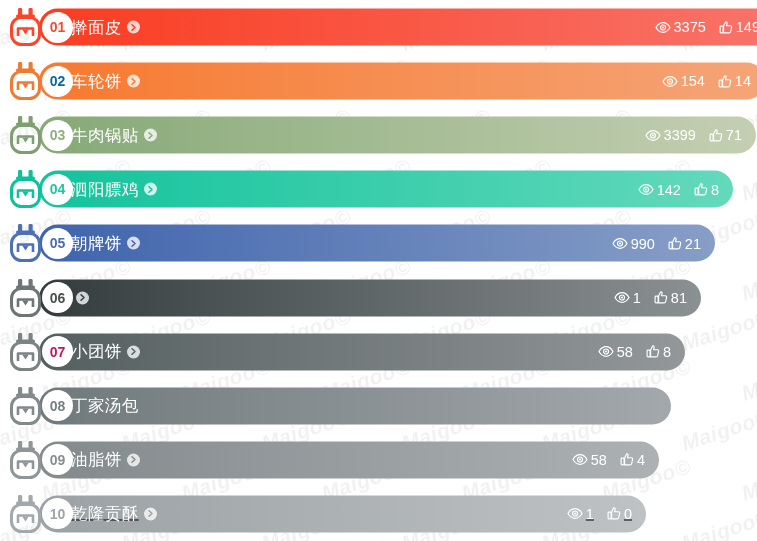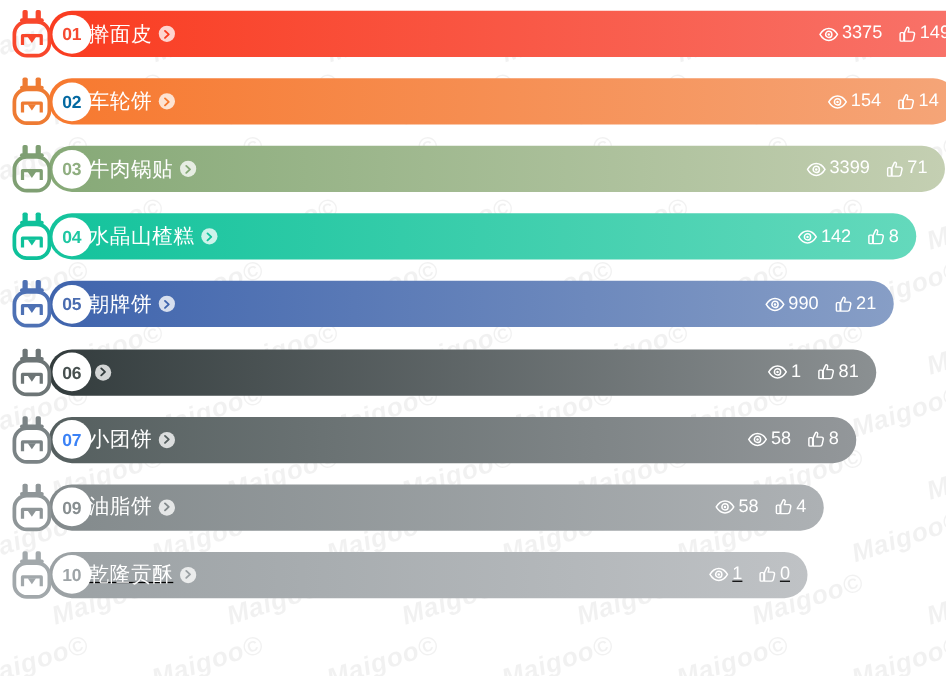--- a/index.html
+++ b/index.html
@@ -311,21 +311,21 @@
           <rect x="11" y="1" width="4.2" height="8" rx="1.4" fill="#0ec19a"></rect>
           <rect x="21.5" y="1" width="4.2" height="8" rx="1.4" fill="#0ec19a"></rect>
           <rect x="9" y="7.5" width="19" height="3.2" rx="1.6" fill="#0ec19a"></rect>
           <rect x="4.5" y="10.5" width="28" height="27" rx="10" fill="none" stroke="#0ec19a" stroke-width="3"></rect>
           <path d="M11 29 L11 21.5 L26 21.5 L26 29" fill="none" stroke="#0ec19a" stroke-width="2.6" stroke-linejoin="round"></path>
           <path d="M15.2 22.6 L21.8 22.6 L18.5 27.4 Z" fill="#0ec19a"></path>
         </svg>
       </div>
       <div class="bar" style="width: 694px; background: linear-gradient(to right, rgb(19, 195, 156) 0%, rgb(100, 217, 188) 100%);">
         <div class="rank" style="color: rgb(30, 199, 162);">04</div>
-        <span class="name">水晶山楂糕</span>
+        <span class="name">泗阳膘鸡</span>
         <span class="arrow">
           <svg width="7" height="8" viewBox="0 0 7 8" xmlns="http://www.w3.org/2000/svg">
             <path d="M2 1.2 L5 4 L2 6.8" fill="none" stroke="#13c39c" stroke-width="1.5" stroke-linecap="round" stroke-linejoin="round"></path>
           </svg>
         </span>
         <div class="stats">
           <div class="stat">
             <span>
               <svg width="16" height="12" viewBox="0 0 16 12" xmlns="http://www.w3.org/2000/svg">
                 <path d="M1 6 C3.2 2.2 6 1.2 8 1.2 C10 1.2 12.8 2.2 15 6 C12.8 9.8 10 10.8 8 10.8 C6 10.8 3.2 9.8 1 6 Z" fill="none" stroke="#ffffff" stroke-width="1.2"></path>
@@ -435,21 +435,21 @@
         <svg viewBox="0 0 37 40" xmlns="http://www.w3.org/2000/svg">
           <rect x="11" y="1" width="4.2" height="8" rx="1.4" fill="#7b8385"></rect>
           <rect x="21.5" y="1" width="4.2" height="8" rx="1.4" fill="#7b8385"></rect>
           <rect x="9" y="7.5" width="19" height="3.2" rx="1.6" fill="#7b8385"></rect>
           <rect x="4.5" y="10.5" width="28" height="27" rx="10" fill="none" stroke="#7b8385" stroke-width="3"></rect>
           <path d="M11 29 L11 21.5 L26 21.5 L26 29" fill="none" stroke="#7b8385" stroke-width="2.6" stroke-linejoin="round"></path>
           <path d="M15.2 22.6 L21.8 22.6 L18.5 27.4 Z" fill="#7b8385"></path>
         </svg>
       </div>
       <div class="bar" style="width: 646px; background: linear-gradient(to right, rgb(85, 95, 95) 0%, rgb(147, 151, 154) 100%);">
-        <div class="rank" style="color: #3b82f6;">07</div>
+        <div class="rank" style="color: #be185d;">07</div>
         <span class="name">小团饼</span>
         <span class="arrow">
           <svg width="7" height="8" viewBox="0 0 7 8" xmlns="http://www.w3.org/2000/svg">
             <path d="M2 1.2 L5 4 L2 6.8" fill="none" stroke="#555f5f" stroke-width="1.5" stroke-linecap="round" stroke-linejoin="round"></path>
           </svg>
         </span>
         <div class="stats">
           <div class="stat">
             <span>
               <svg width="16" height="12" viewBox="0 0 16 12" xmlns="http://www.w3.org/2000/svg">
@@ -463,20 +463,36 @@
           <div class="stat">
             <span>
               <svg width="14" height="14" viewBox="0 0 14 14" xmlns="http://www.w3.org/2000/svg">
                 <path d="M4.6 5.6 L6.6 1.4 C7.6 1.1 8.4 1.9 8.1 3 L7.5 5.2 L11.2 5.2 C12.2 5.2 12.8 6 12.6 6.9 L11.7 11 C11.55 11.8 10.9 12.4 10.1 12.4 L4.6 12.4 Z" fill="none" stroke="#ffffff" stroke-width="1.15" stroke-linejoin="round"></path>
                 <rect x="1.1" y="5.6" width="3" height="6.8" rx="0.8" fill="none" stroke="#ffffff" stroke-width="1.15"></rect>
               </svg>
             </span>
             <span class="num">8</span>
           </div>
         </div>
+      </div>
+    </div>
+    <div class="row">
+      <div class="logo">
+        <svg viewBox="0 0 37 40" xmlns="http://www.w3.org/2000/svg">
+          <rect x="11" y="1" width="4.2" height="8" rx="1.4" fill="#828a8c"></rect>
+          <rect x="21.5" y="1" width="4.2" height="8" rx="1.4" fill="#828a8c"></rect>
+          <rect x="9" y="7.5" width="19" height="3.2" rx="1.6" fill="#828a8c"></rect>
+          <rect x="4.5" y="10.5" width="28" height="27" rx="10" fill="none" stroke="#828a8c" stroke-width="3"></rect>
+          <path d="M11 29 L11 21.5 L26 21.5 L26 29" fill="none" stroke="#828a8c" stroke-width="2.6" stroke-linejoin="round"></path>
+          <path d="M15.2 22.6 L21.8 22.6 L18.5 27.4 Z" fill="#828a8c"></path>
+        </svg>
+      </div>
+      <div class="bar" style="width: 632px; background: linear-gradient(to right, rgb(112, 121, 123) 0%, rgb(163, 168, 172) 100%);">
+        <div class="rank" style="color: rgb(118, 127, 129);">08</div>
+        <span class="name">丁家汤包</span>
       </div>
     </div>
     <div class="row">
       <div class="logo">
         <svg viewBox="0 0 37 40" xmlns="http://www.w3.org/2000/svg">
           <rect x="11" y="1" width="4.2" height="8" rx="1.4" fill="#8f9698"></rect>
           <rect x="21.5" y="1" width="4.2" height="8" rx="1.4" fill="#8f9698"></rect>
           <rect x="9" y="7.5" width="19" height="3.2" rx="1.6" fill="#8f9698"></rect>
           <rect x="4.5" y="10.5" width="28" height="27" rx="10" fill="none" stroke="#8f9698" stroke-width="3"></rect>
           <path d="M11 29 L11 21.5 L26 21.5 L26 29" fill="none" stroke="#8f9698" stroke-width="2.6" stroke-linejoin="round"></path>

